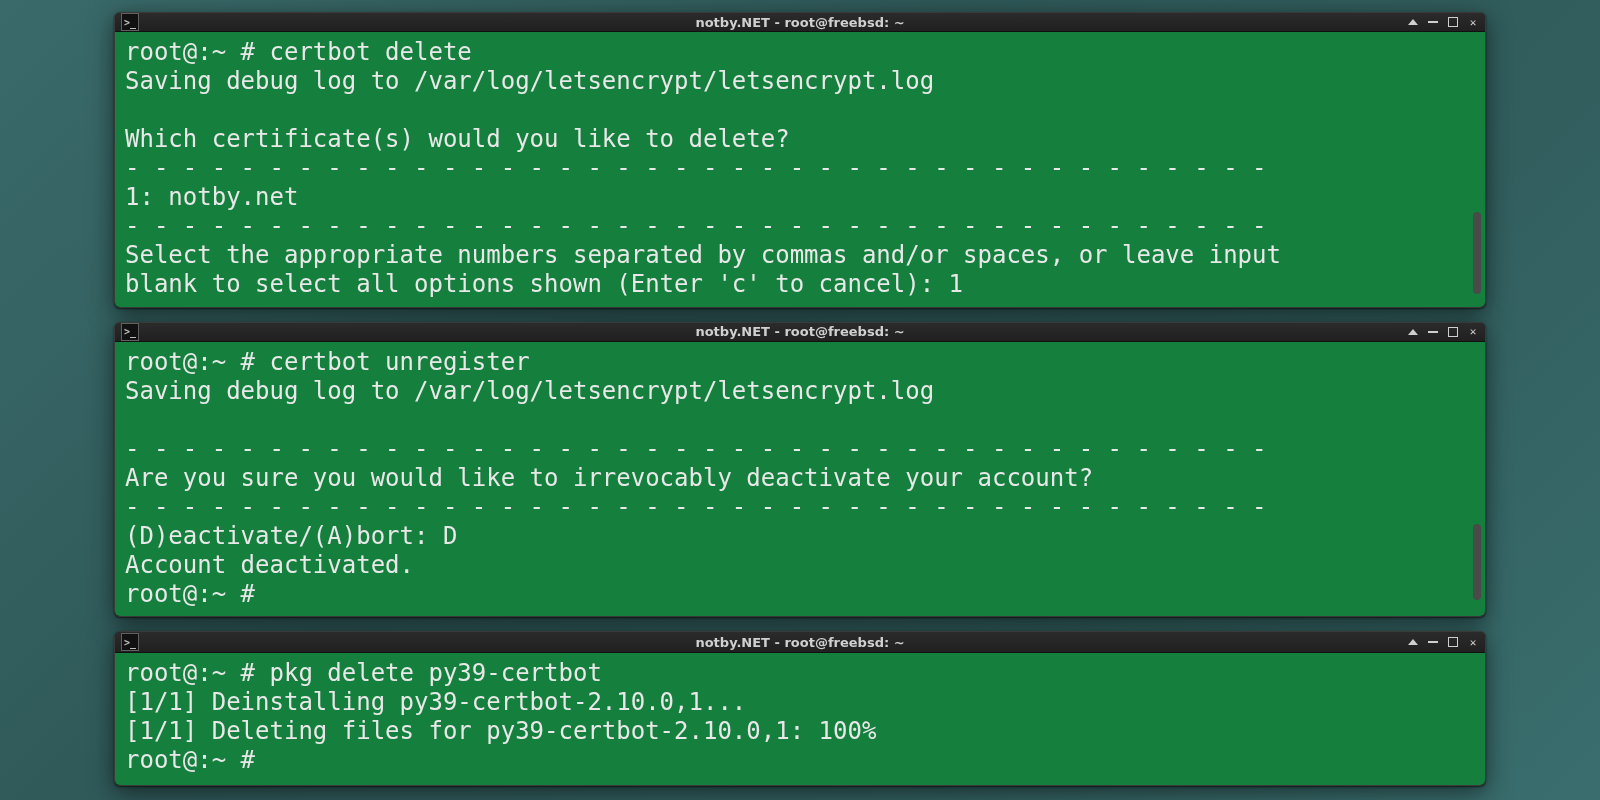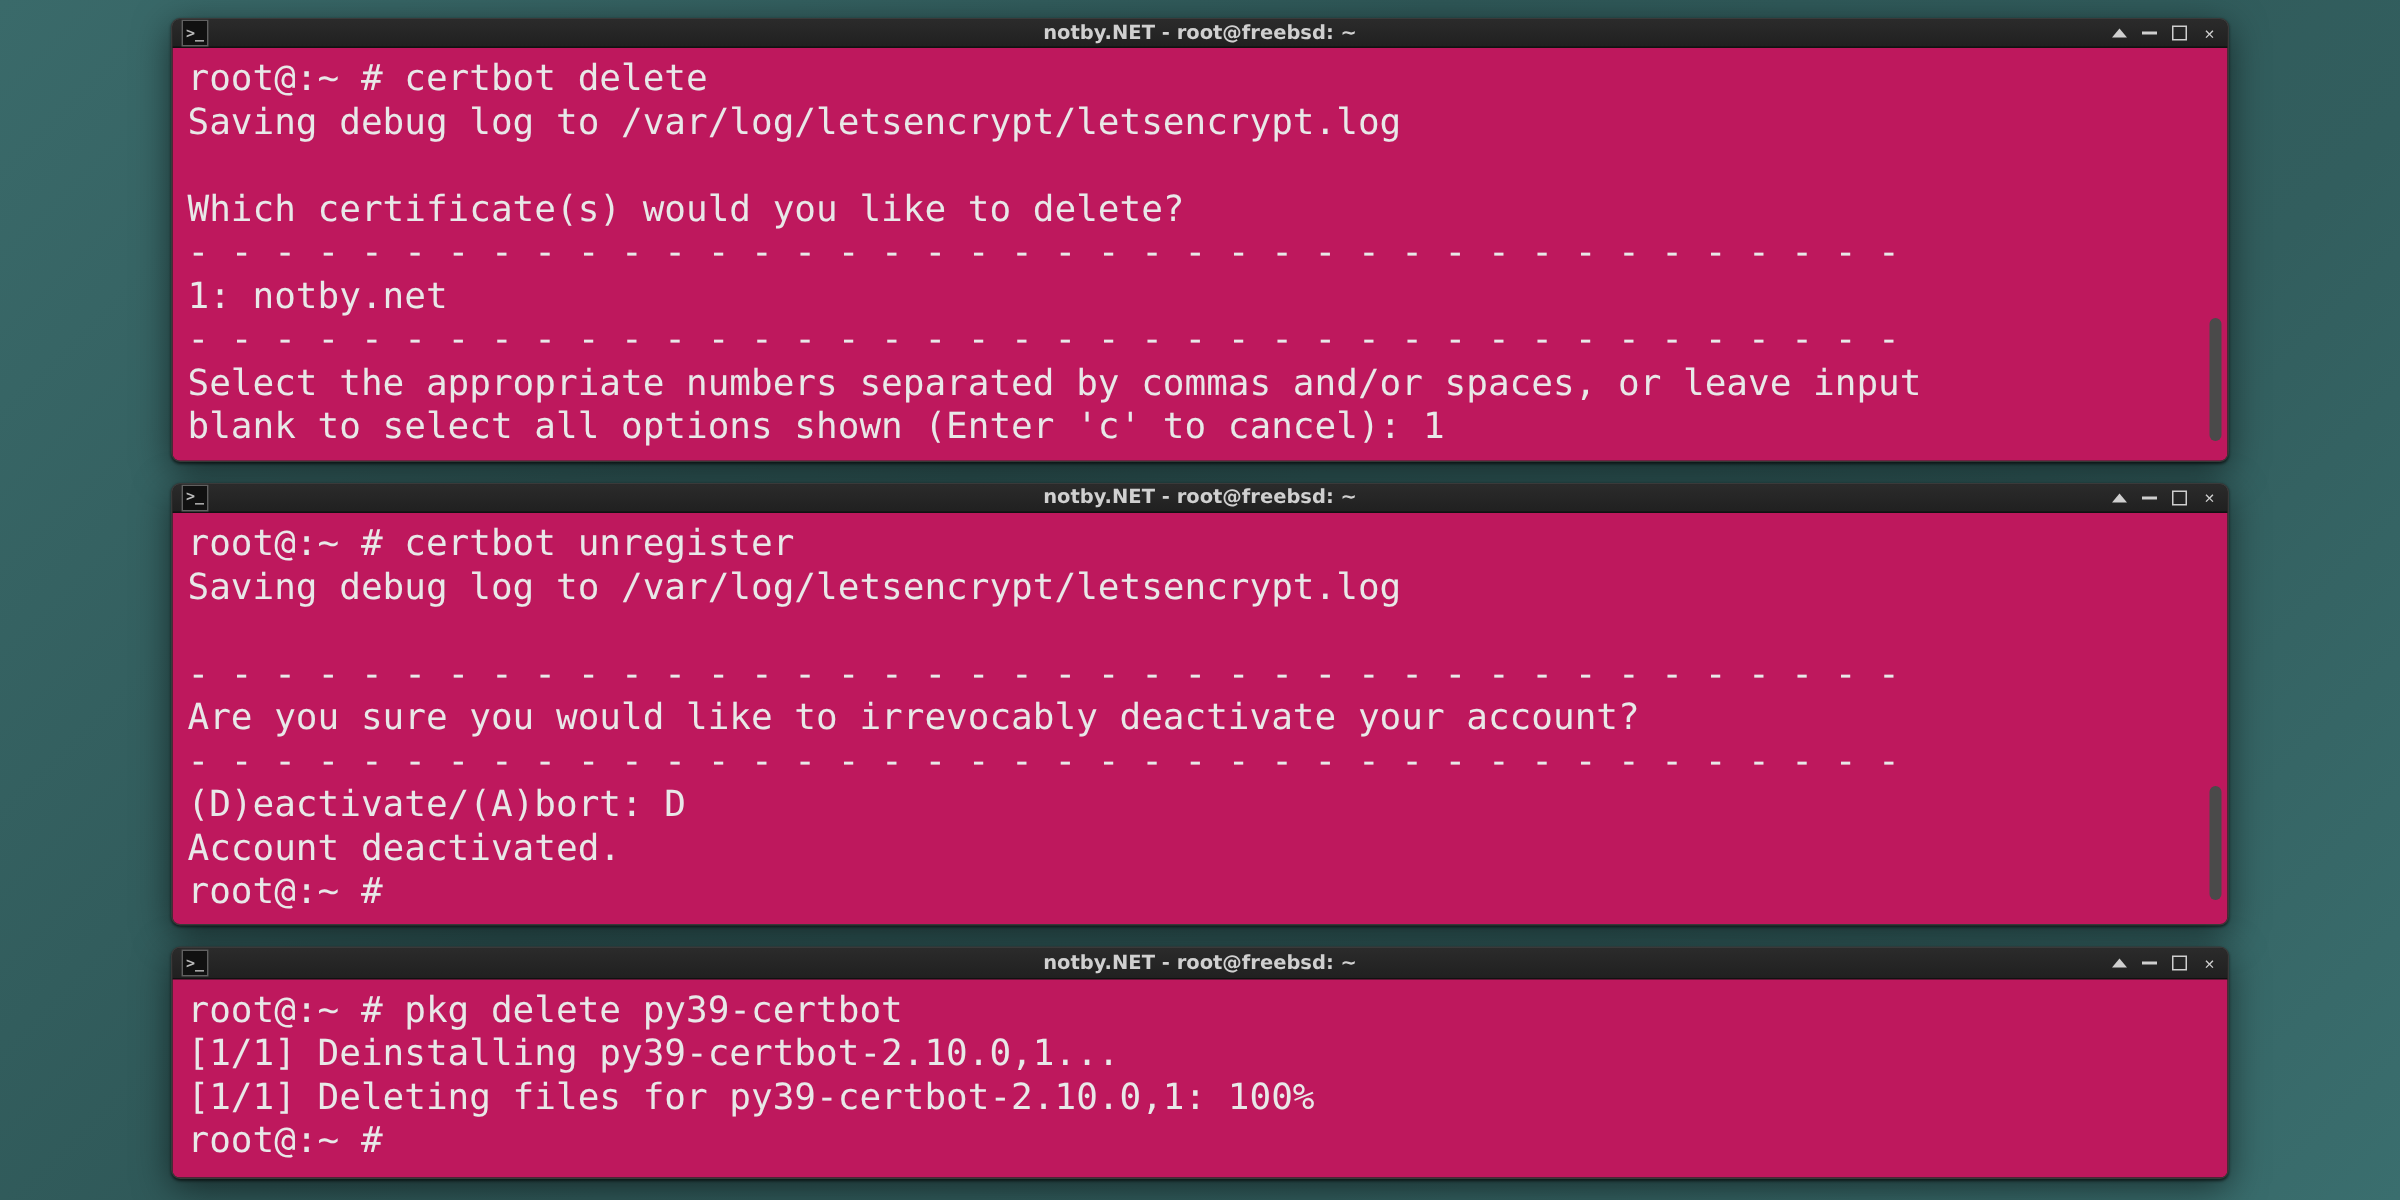--- a/index.html
+++ b/index.html
@@ -42,21 +42,21 @@
 .win-btn{
   width:12px;height:12px;display:inline-flex;align-items:center;justify-content:center;
   font:700 14px/1 monospace;color:#cfcfcf;cursor:pointer;
 }
 .win-btn.up::before{content:"";width:0;height:0;border-left:5px solid transparent;border-right:5px solid transparent;border-bottom:6px solid #cfcfcf;}
 .win-btn.max::before{content:"";width:8px;height:8px;border:1.5px solid #cfcfcf;}
 .win-btn.close::before{content:"\2715";font-size:11px;}
 .win-btn.min::before{content:"";width:10px;height:2px;background:#cfcfcf;}
 .term-body{
   position:relative;
-  background:#be185d;
+  background:#15803d;
   padding:6px 4px 10px 10px;
 }
 .term-body pre{
   margin:0;
   font:400 24px/29px "DejaVu Sans Mono","Liberation Mono",Consolas,monospace;
   color:#e8e8e8;
   white-space:pre-wrap;
   word-break:break-word;
 }
 .scrollbar-stub{

